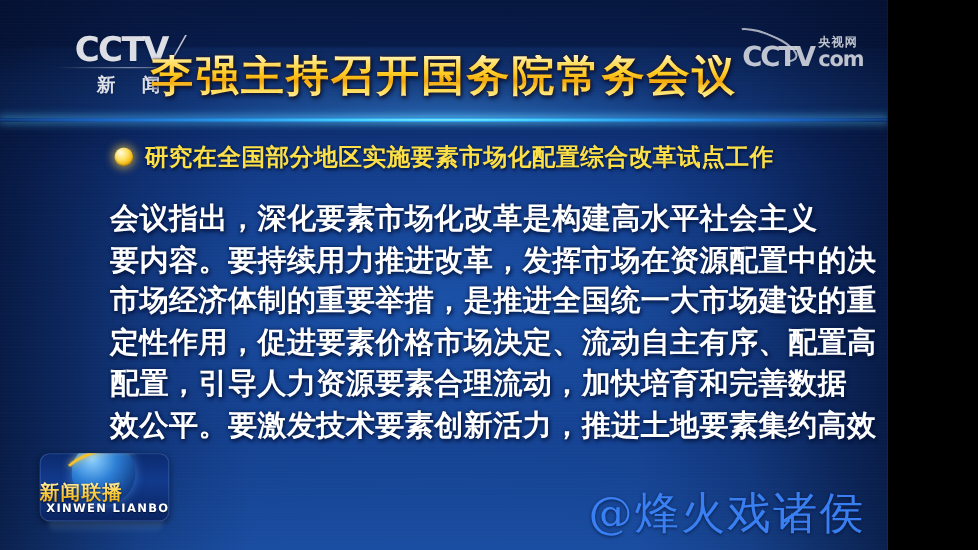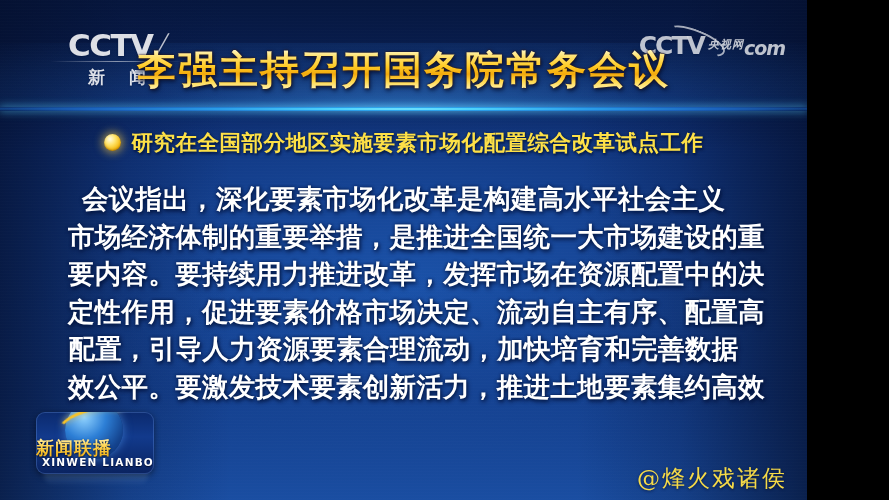--- a/index.html
+++ b/index.html
@@ -99,21 +99,21 @@
   .cctvcom{
     position:absolute; right:22px; top:33px;
     display:flex; align-items:flex-end; gap:4px;
     opacity:.82;
   }
   .cctvcom .big{
     font-size:25px; font-weight:bold; letter-spacing:-2px;
     color:rgba(255,255,255,.9); line-height:1;
     text-shadow:0 1px 2px rgba(0,20,60,.6);
   }
-  .cctvcom .rightstack{ display:flex; flex-direction:row; align-items:flex-start; line-height:1;font-style:italic; }
+  .cctvcom .rightstack{ display:flex; flex-direction:column; align-items:flex-start; line-height:1; }
   .cctvcom .cn{ font-size:11px; font-weight:bold; color:rgba(255,255,255,.9); letter-spacing:1px; margin-bottom:1px; }
   .cctvcom .com{ font-size:19px; font-weight:bold; color:rgba(255,255,255,.9); letter-spacing:-1px; }
   .cctvcom .swoosh{
     position:absolute; right:58px; top:-3px; width:62px; height:22px;
     border:2px solid rgba(255,255,255,.78);
     border-bottom-color:transparent; border-left-color:transparent;
     border-radius:50%;
     transform:rotate(22deg);
   }
 
@@ -149,22 +149,21 @@
   }
   .subtext{
     font-size:21.5px; font-weight:bold; color:#fde047; letter-spacing:.5px;
     text-shadow:0 0 2px rgba(0,25,70,.9), 1px 2px 3px rgba(0,15,50,.85);
     white-space:nowrap;
   }
 
   
   .body-wrap{
     position:absolute; left:0; top:180px; width:100%;
-    padding:0 68px;
-    text-align:center;
+    padding:0 100px;
   }
   .body-line{
     font-size:26.5px; font-weight:bold; color:#ffffff;
     letter-spacing:.3px;
     line-height:37.5px;
     white-space:nowrap;
     text-shadow:0 0 3px rgba(0,25,75,.95), 1px 2px 4px rgba(0,12,45,.9);
   }
   .body-line.indent{ text-indent:0; }
 
@@ -210,22 +209,22 @@
     position:absolute; left:44px; top:467px; width:104px; height:18px;
     border-radius:0 0 10px 10px;
     background:linear-gradient(to bottom,rgba(160,205,255,.38),rgba(160,205,255,0));
     filter:blur(2px);
   }
 
   
   .watermark{
     position:absolute; right:20px; bottom:6px;
     font-family:"DejaVu Serif","Liberation Serif",serif;
-    font-size:23px; font-weight:normal; letter-spacing:2px;
-    color:#fde047;
+    font-size:40px; font-weight:normal; letter-spacing:2px;
+    color:#3b82f6;
     text-shadow:0 1px 3px rgba(0,15,50,.75);
     opacity:.97;
   }
 </style>
 </head>
 <body>
 
 <div id="screen">
 
   <div class="bg-base"></div>
@@ -260,22 +259,22 @@
   <div class="headline-shadow">李强主持召开国务院常务会议</div>
   <div class="headline">李强主持召开国务院常务会议</div>
 
   <div class="subline">
     <span class="bullet"></span>
     <span class="subtext">研究在全国部分地区实施要素市场化配置综合改革试点工作</span>
   </div>
 
   <div class="body-wrap">
     <div class="body-line indent">会议指出，深化要素市场化改革是构建高水平社会主义</div>
+    <div class="body-line">要内容。要持续用力推进改革，发挥市场在资源配置中的决</div>
     <div class="body-line">市场经济体制的重要举措，是推进全国统一大市场建设的重</div>
-    <div class="body-line">要内容。要持续用力推进改革，发挥市场在资源配置中的决</div>
     <div class="body-line">定性作用，促进要素价格市场决定、流动自主有序、配置高</div>
     <div class="body-line">配置，引导人力资源要素合理流动，加快培育和完善数据</div>
     <div class="body-line">效公平。要激发技术要素创新活力，推进土地要素集约高效</div>
   </div>
 
   <div class="xwlb-glow"></div>
   <div class="xwlb">
     <div class="globe"></div>
     <div class="arc"></div>
     <div class="cn">新闻联播</div>

